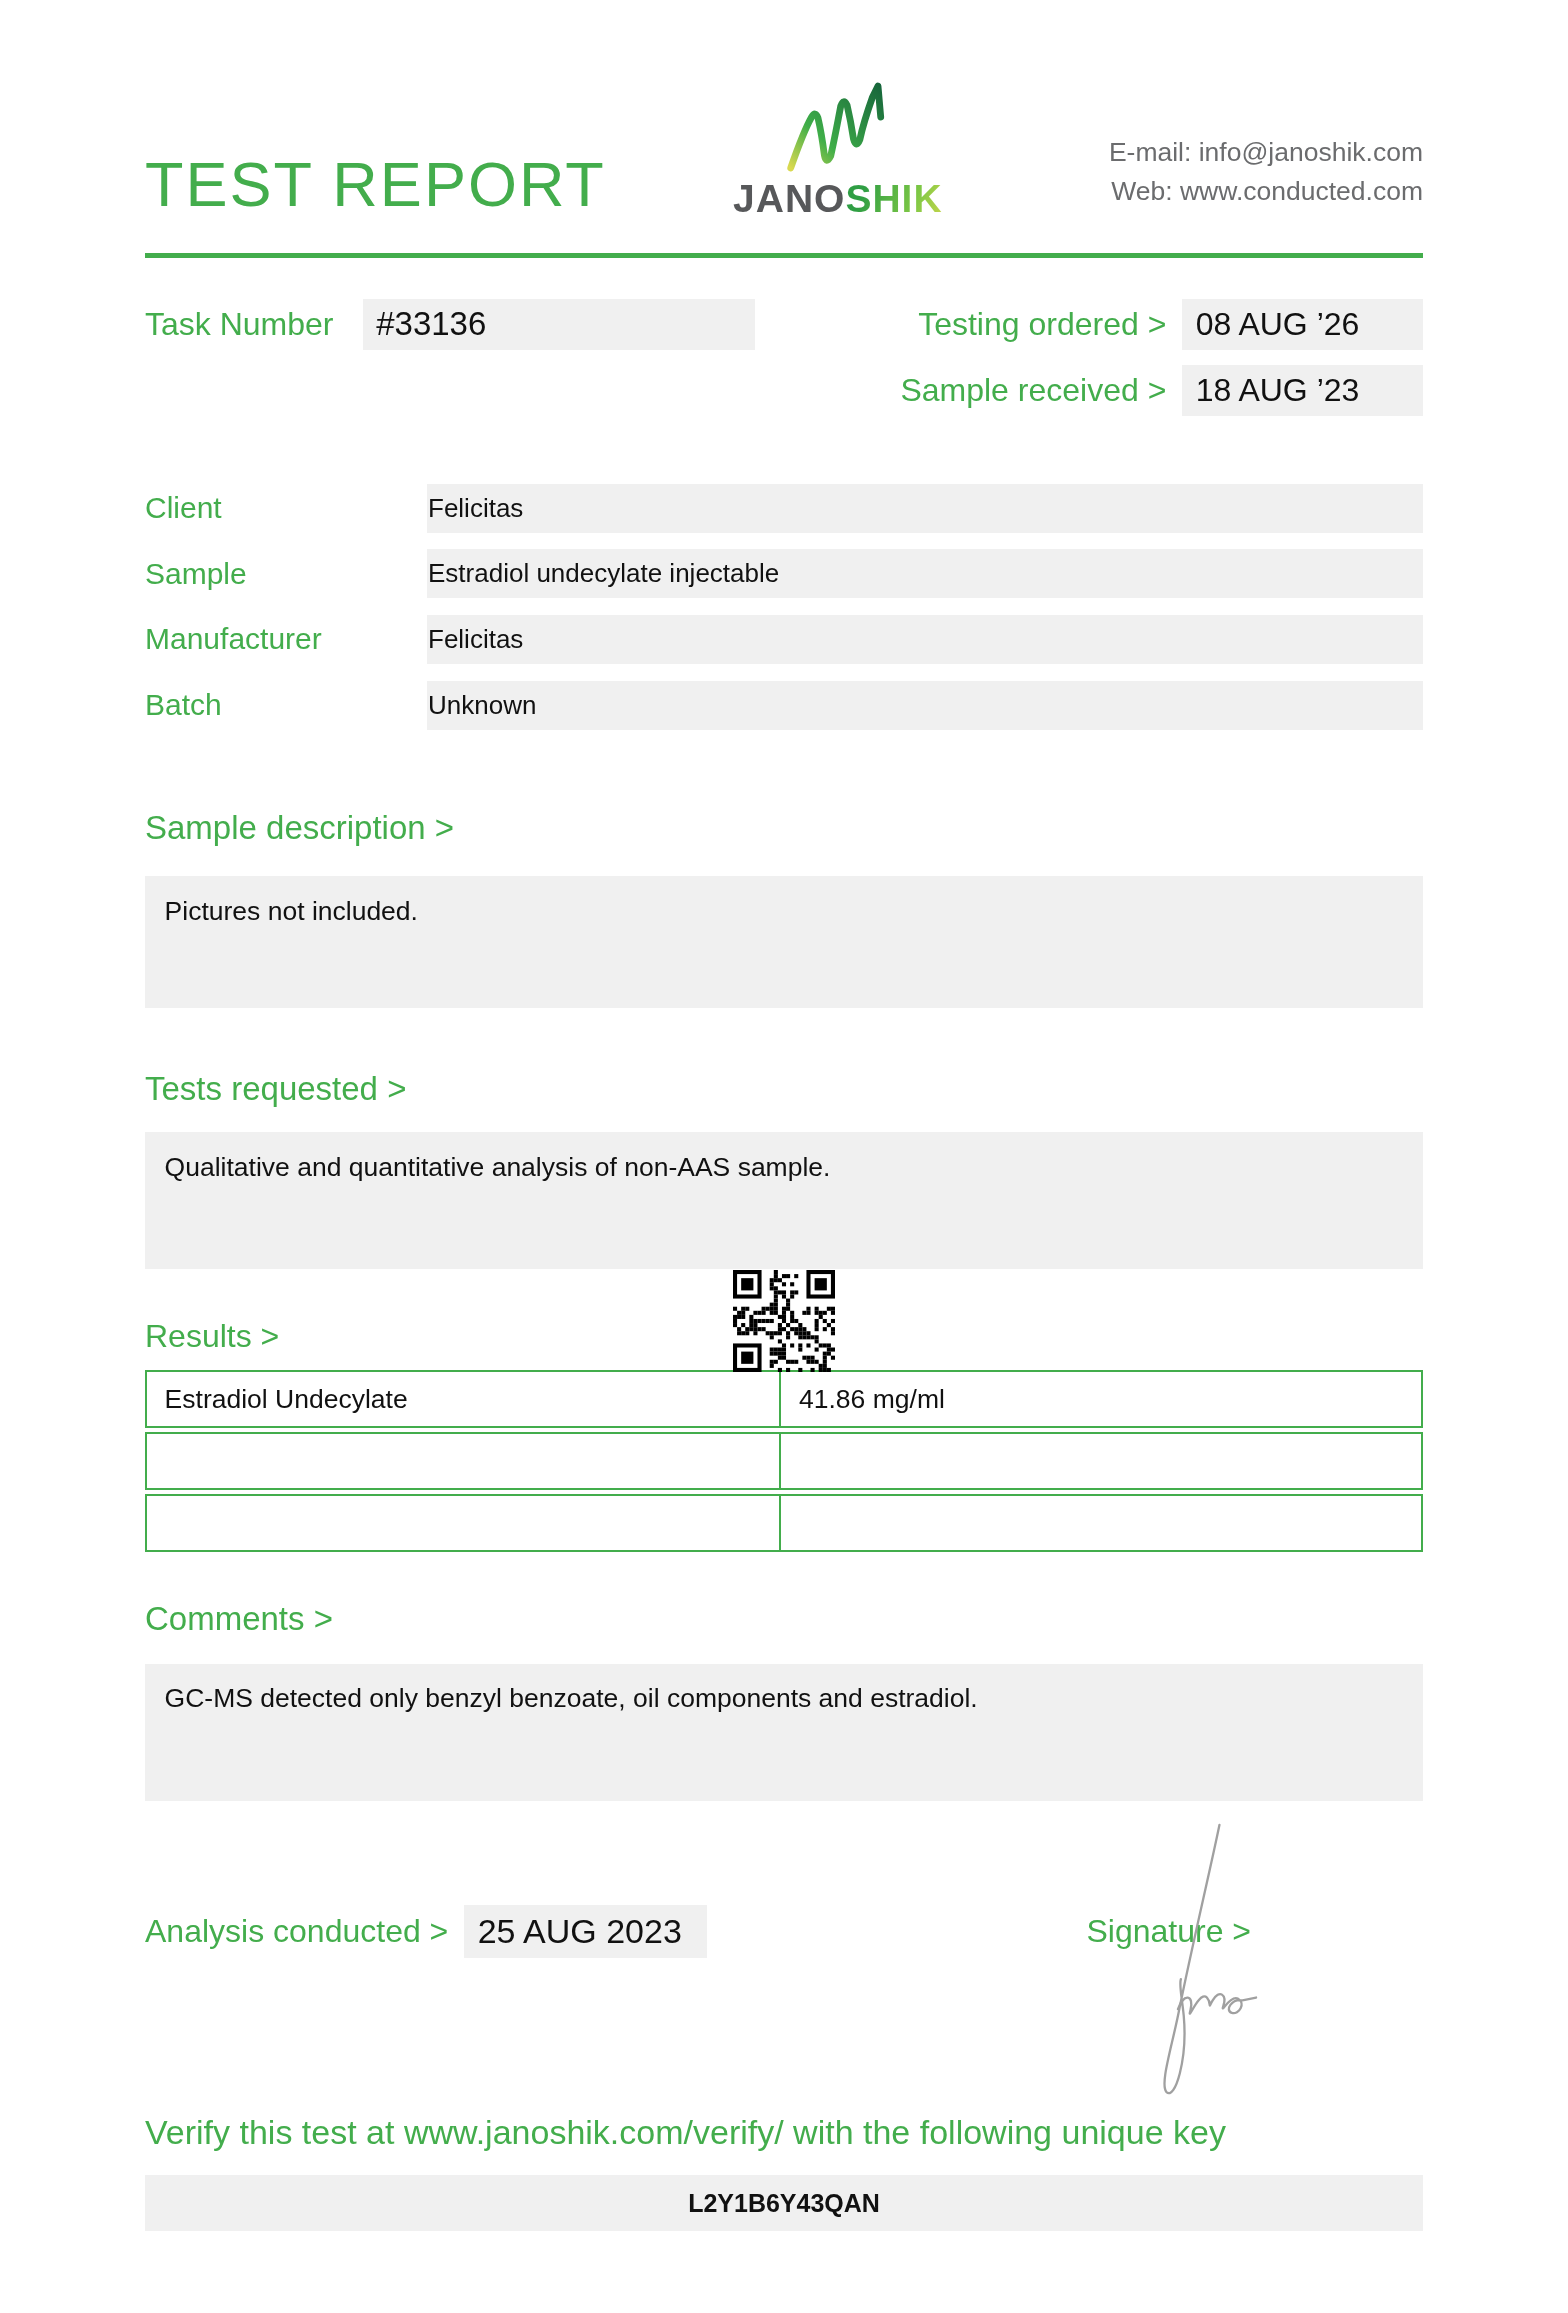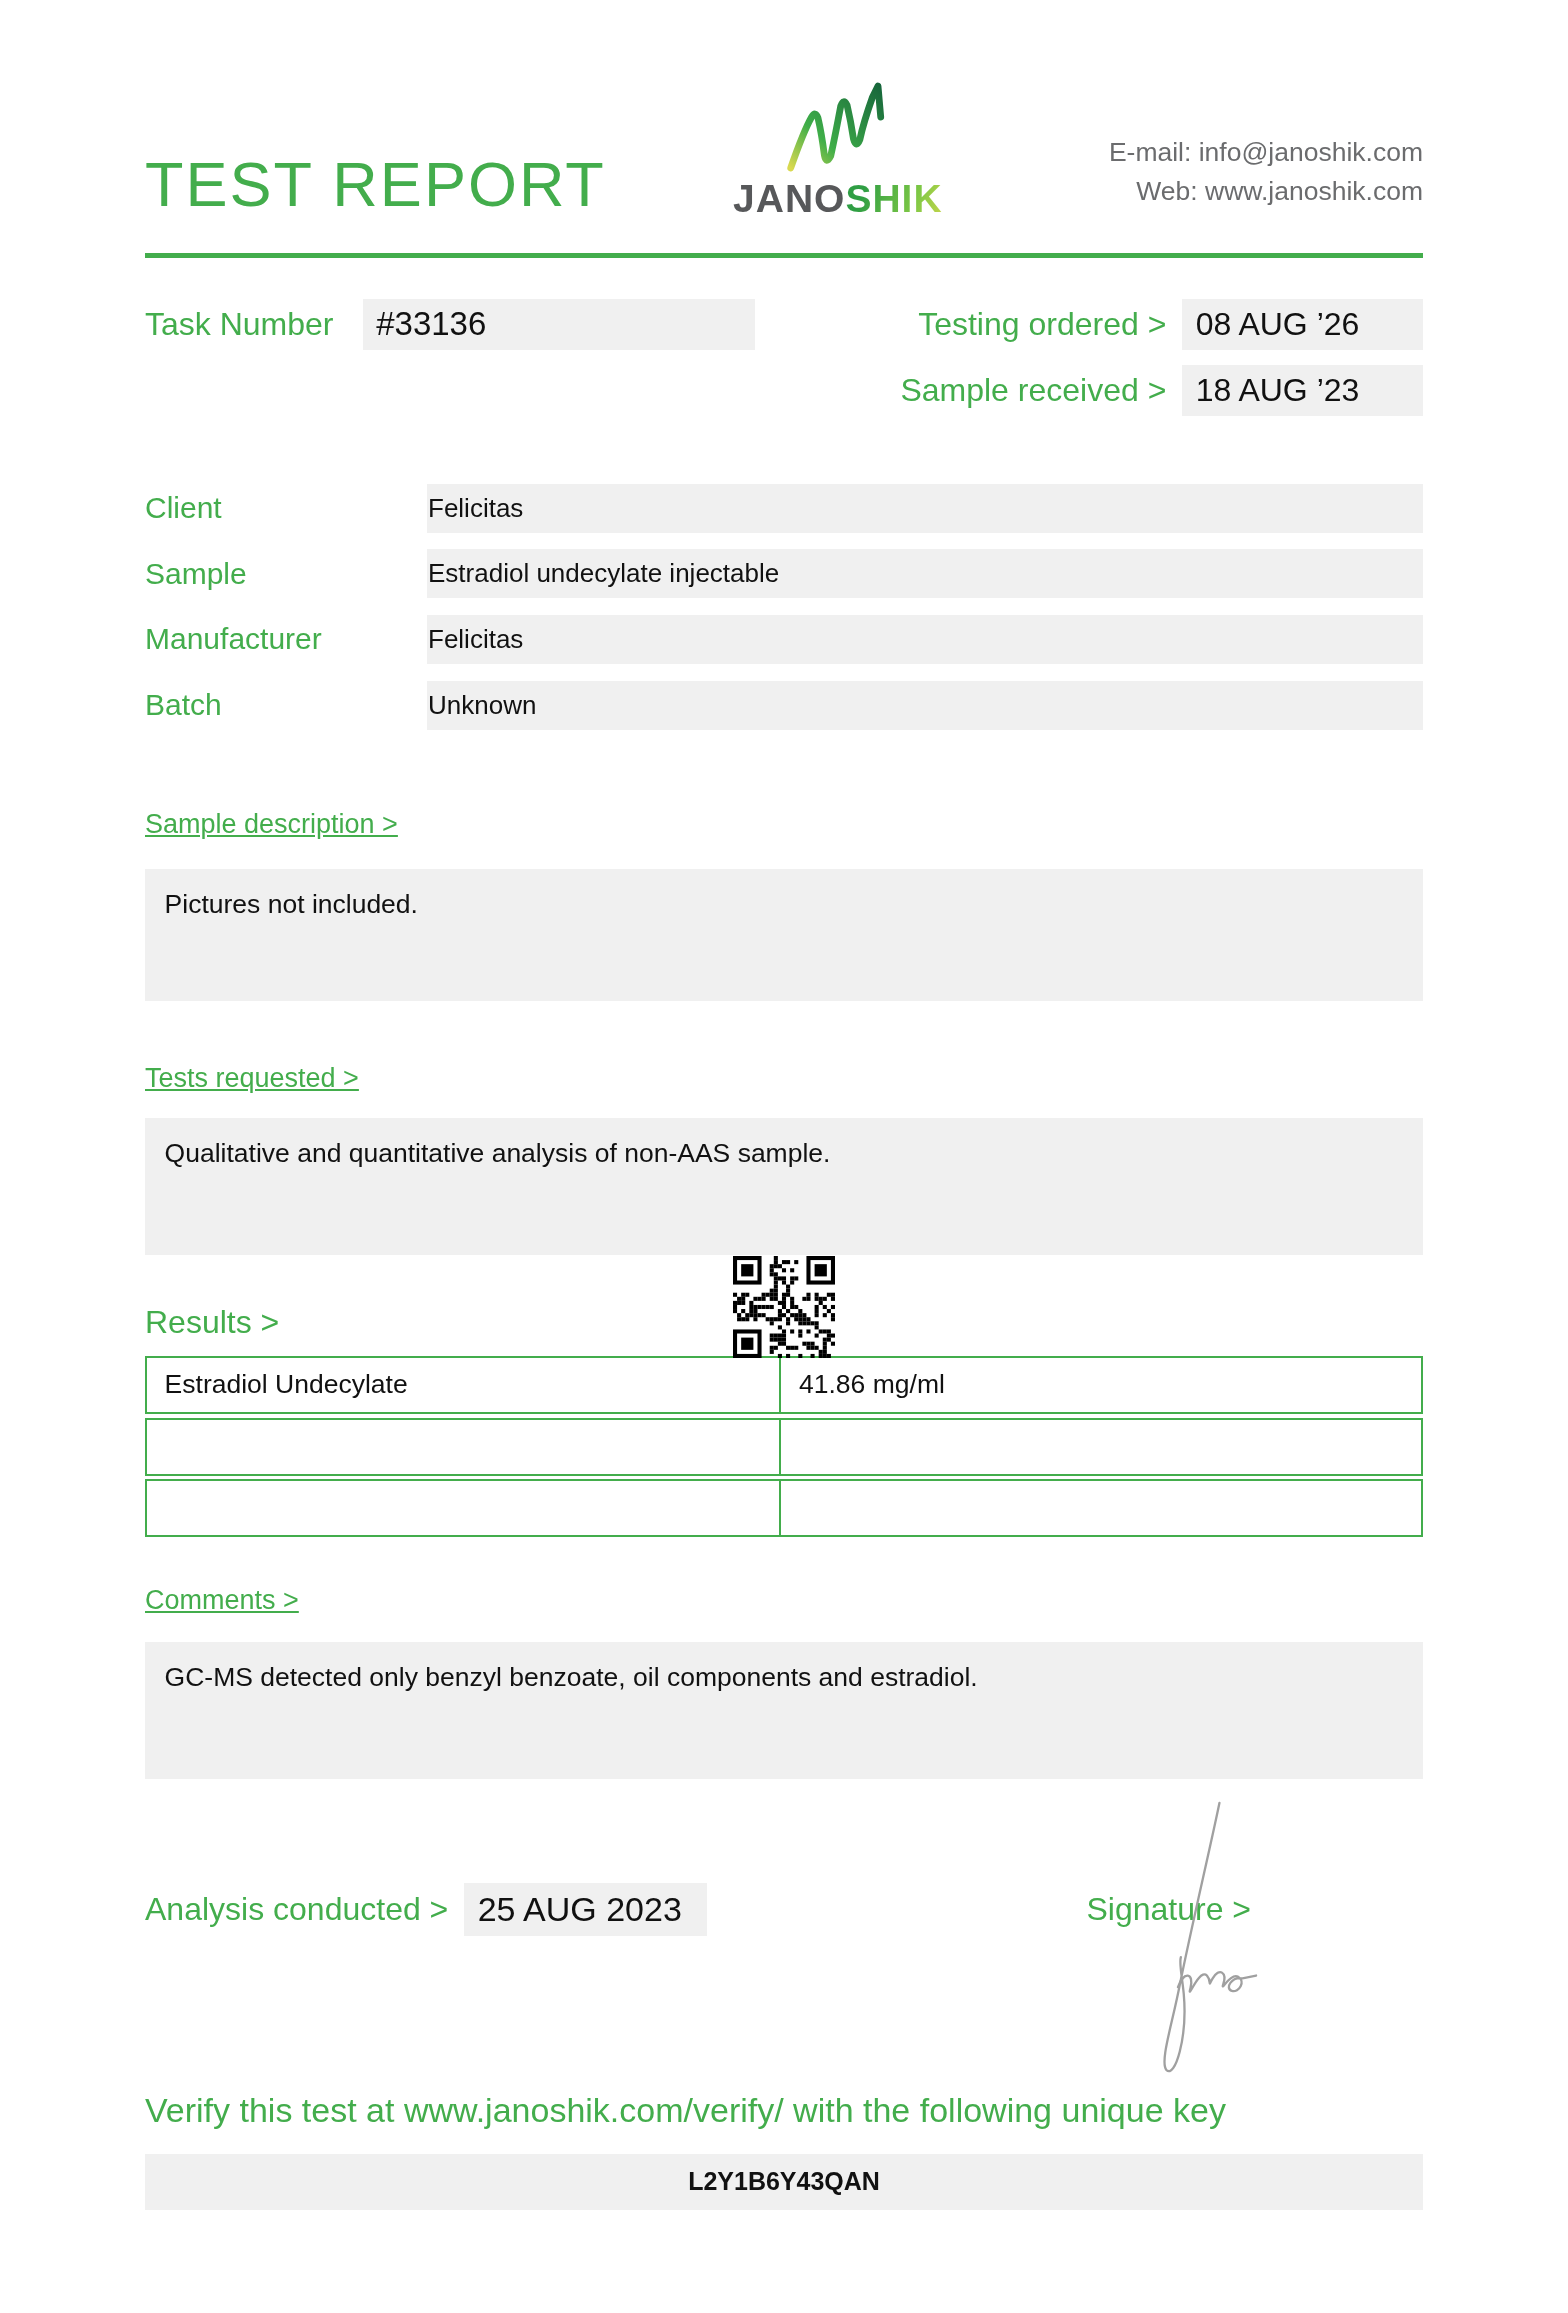--- a/index.html
+++ b/index.html
@@ -34,21 +34,21 @@
   .task-right .date-row{display:flex;align-items:center;justify-content:flex-end;height:51px;}
   .date-box{background:var(--box-bg);height:51px;width:241px;margin-left:15.7px;display:flex;align-items:center;padding-left:13.7px;font-size:32px;color:var(--ink);}
 
   
   .fields{margin:68px 145px 0;display:flex;flex-direction:column;gap:16.7px;}
   .field-row{display:flex;align-items:center;}
   .field-label{width:282px;font-size:30px;color:var(--green);}
   .field-value{flex:1;height:49px;background:var(--box-bg);display:flex;align-items:center;padding-left:1px;font-size:26px;color:var(--ink);}
 
   
-  .section-heading{margin:78px 145px 0;font-size:27px;color:var(--green);line-height:1.2;text-decoration:underline;}
+  .section-heading{margin:78px 145px 0;font-size:33px;color:var(--green);line-height:1.2;}
   .gray-box{margin:29px 145px 0;background:var(--box-bg);padding:17.6px 19.6px;font-size:26.5px;color:var(--ink);line-height:1.3;}
   .box-desc{height:132px;}
   .box-tests{height:137px;margin-top:23.5px;}
   .box-comments{height:137px;margin-top:25.5px;}
   .heading-tests{margin-top:61px;}
   .heading-comments{margin-top:47px;}
 
   
   .results{position:relative;margin:0 145px;}
   .qr{position:absolute;left:50%;transform:translateX(-50%);top:1px;width:102px;height:102px;}
@@ -85,21 +85,21 @@
             <stop offset="1" stop-color="#17663b"></stop>
           </linearGradient>
         </defs>
         <path d="M8,100 C15,80 23,58 31,44 Q35,37 38,45 Q42,62 45,86 Q47,97 52,87 Q57,64 63,32 Q66,23 70,31 Q74,48 77,68 Q80,79 84,69 Q88,50 98,22 L104,10 L107,44" fill="none" stroke="url(#lg)" stroke-width="7.5" stroke-linecap="round" stroke-linejoin="round"></path>
       </svg>
       <div class="logo-text"><span>JANO</span><span class="shik">SHIK</span></div>
     </div>
 
     <div class="contact">
       <div><span>E-mail:</span> <span>info@janoshik.com</span></div>
-      <div><span>Web:</span> <span>www.janoshik.com</span></div>
+      <div><span>Web:</span> <span>www.conducted.com</span></div>
     </div>
   </div>
 
   <div class="divider"></div>
 
   <div class="task-row">
     <div class="task-left">
       <span class="green-label">Task Number</span>
       <div class="task-value-box">#33136</div>
     </div>

